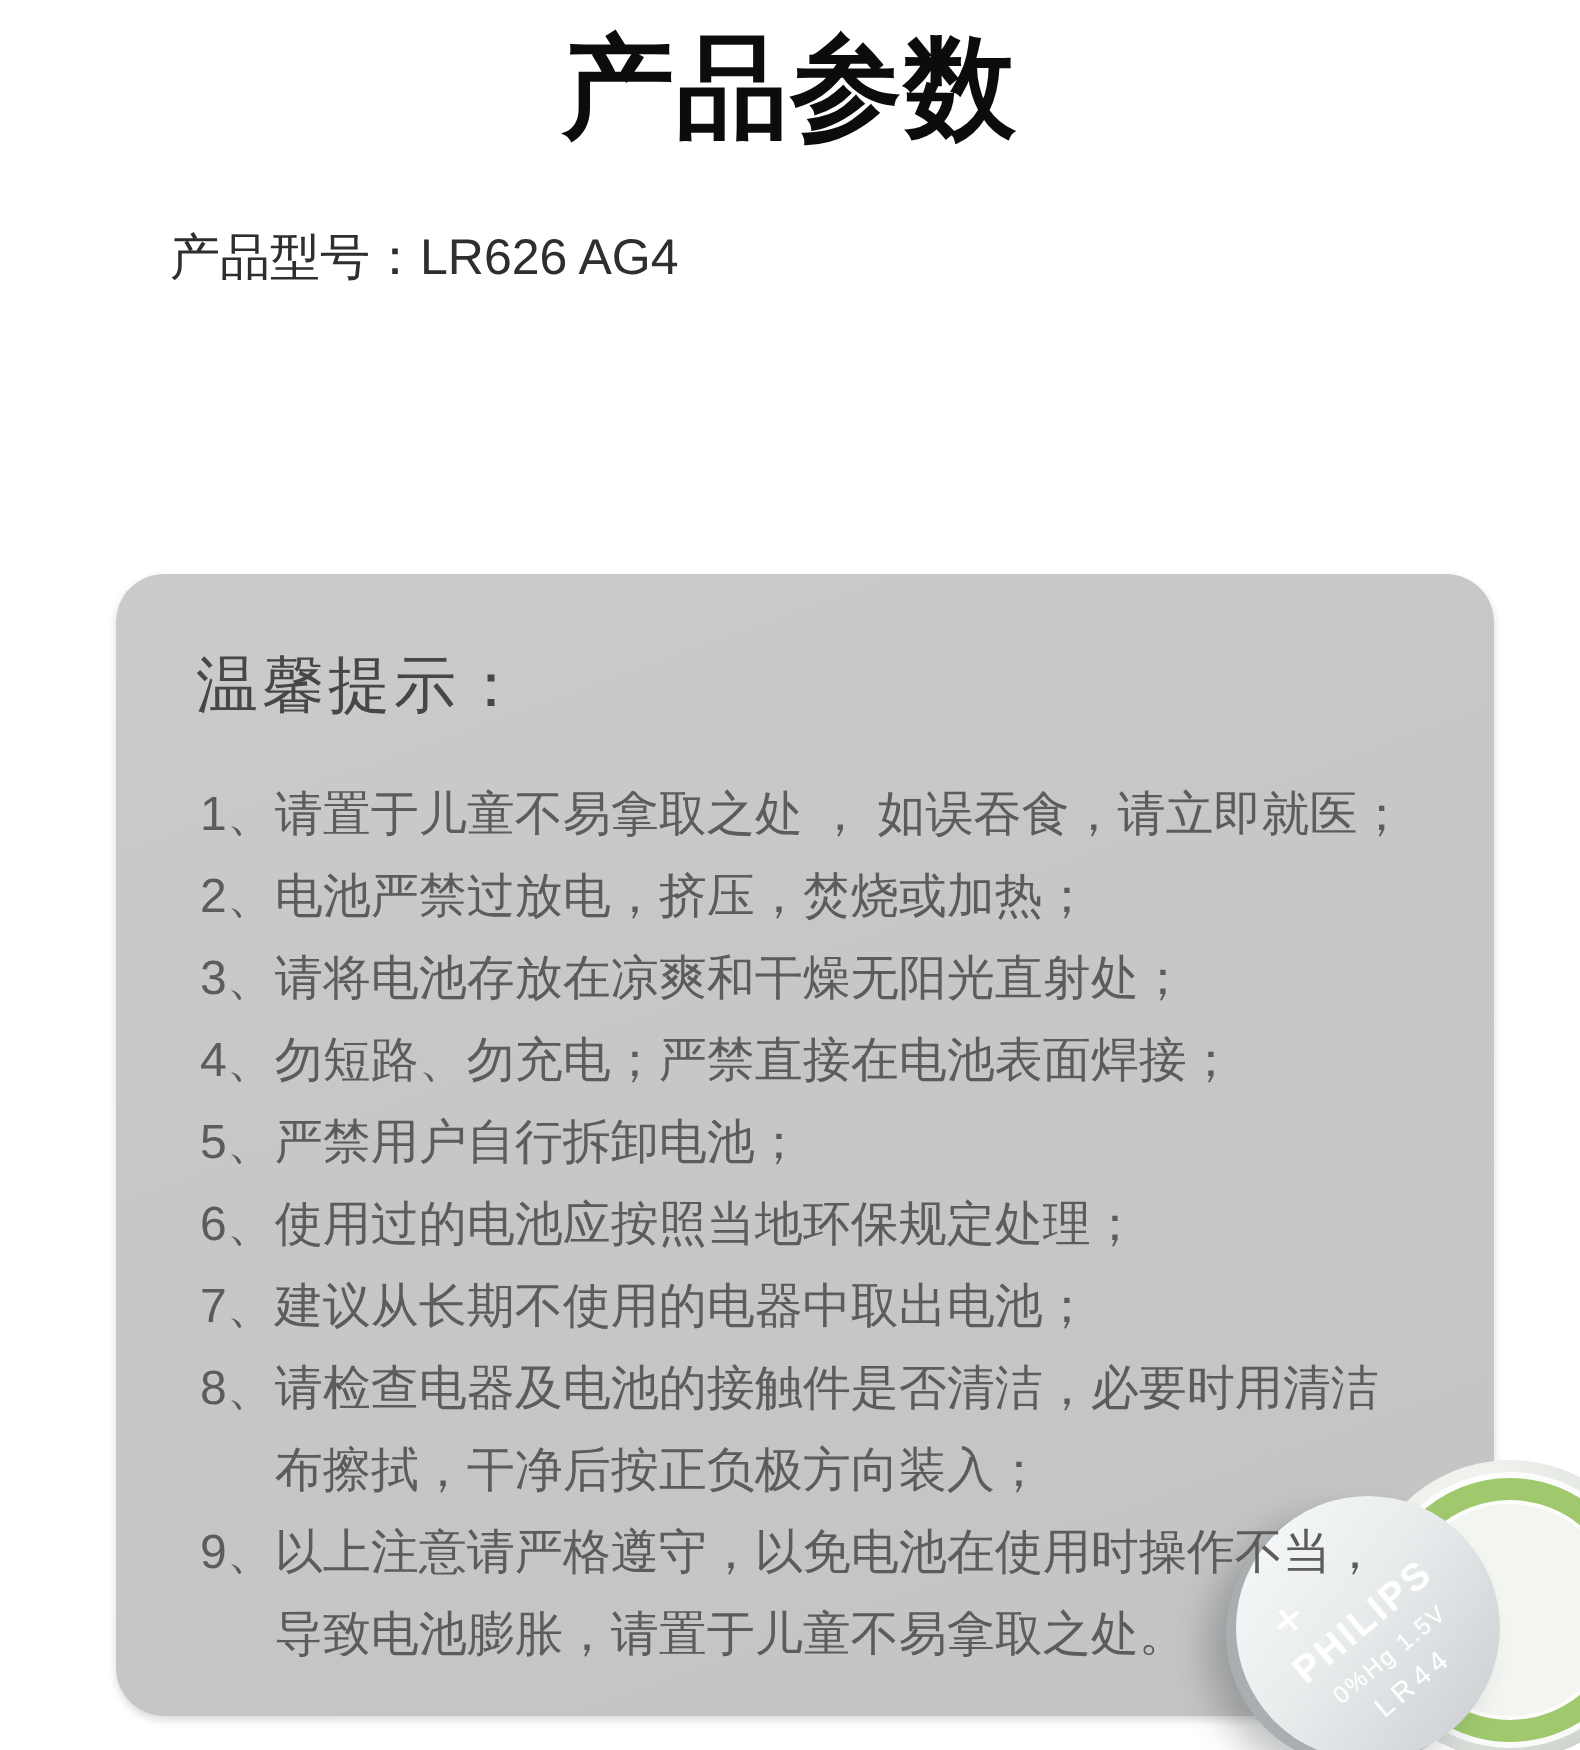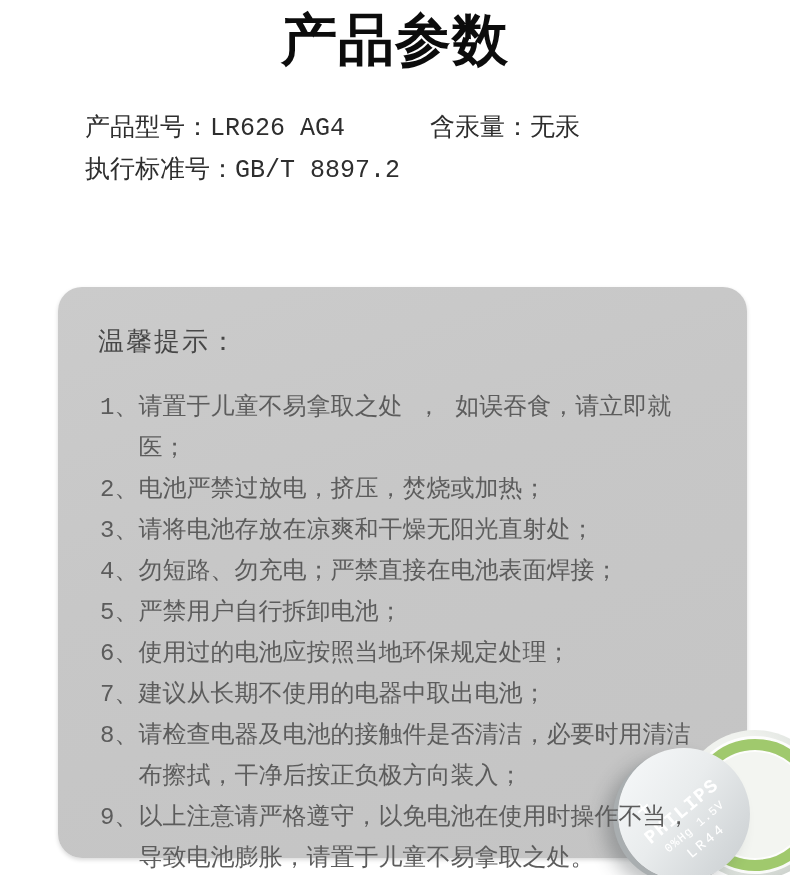--- a/index.html
+++ b/index.html
@@ -3,21 +3,21 @@
 <meta charset="utf-8">
 <style>
   html, body { margin: 0; padding: 0; }
   body { background: #ffffff; }
   #screen {
     position: relative;
     width: 790px;
     height: 875px;
     background: #ffffff;
     overflow: hidden;
-    font-family: Liberation Mono, monospace;
+    font-family: Liberation Sans, sans-serif;
   }
 
   
   .page-title {
     margin: 12px 0 0 0;
     text-align: center;
     font-size: 56px;
     font-weight: bold;
     color: #0c0c0c;
     letter-spacing: 1px;
@@ -43,21 +43,21 @@
     left: 58px;
     top: 287px;
     width: 689px;
     height: 571px;
     background: linear-gradient(160deg, #cbcbcb 0%, #c7c7c7 40%, #c4c4c4 100%);
     border-radius: 24px;
     box-shadow: 0 2px 4px rgba(0,0,0,0.15);
   }
   .tips-heading {
     margin: 38px 0 0 40px;
-    font-size: 26px;
+    font-size: 31px;
     font-weight: 500;
     color: #474747;
     letter-spacing: 2px;
     line-height: 36px;
   }
   .tips-list {
     list-style: none;
     margin: 26px 0 0 0;
     padding: 0 34px 0 42px;
     position: relative;
@@ -120,28 +120,22 @@
 
 <div id="screen">
 
   <h1 class="page-title">产品参数</h1>
 
   <div class="specs">
     <div class="specs-col left">
       <div class="spec-row">
         <span class="spec-label">产品型号：</span><span class="spec-value">LR626 AG4</span>
       </div>
-      <div class="spec-row">
-        <span class="spec-label">执行标准号：</span><span class="spec-value">GB/T 8897.2</span>
-      </div>
     </div>
     <div class="specs-col">
-      <div class="spec-row">
-        <span class="spec-label">含汞量：</span><span class="spec-value">无汞</span>
-      </div>
     </div>
   </div>
 
   <div class="tips-card">
     <div class="tips-heading">温馨提示：</div>
     <ul class="tips-list">
       <li class="tips-item">
         <span class="tips-num">1、</span>
           <span class="tips-text">请置于儿童不易拿取之处 ， 如误吞食，请立即就医；</span>
       </li>

